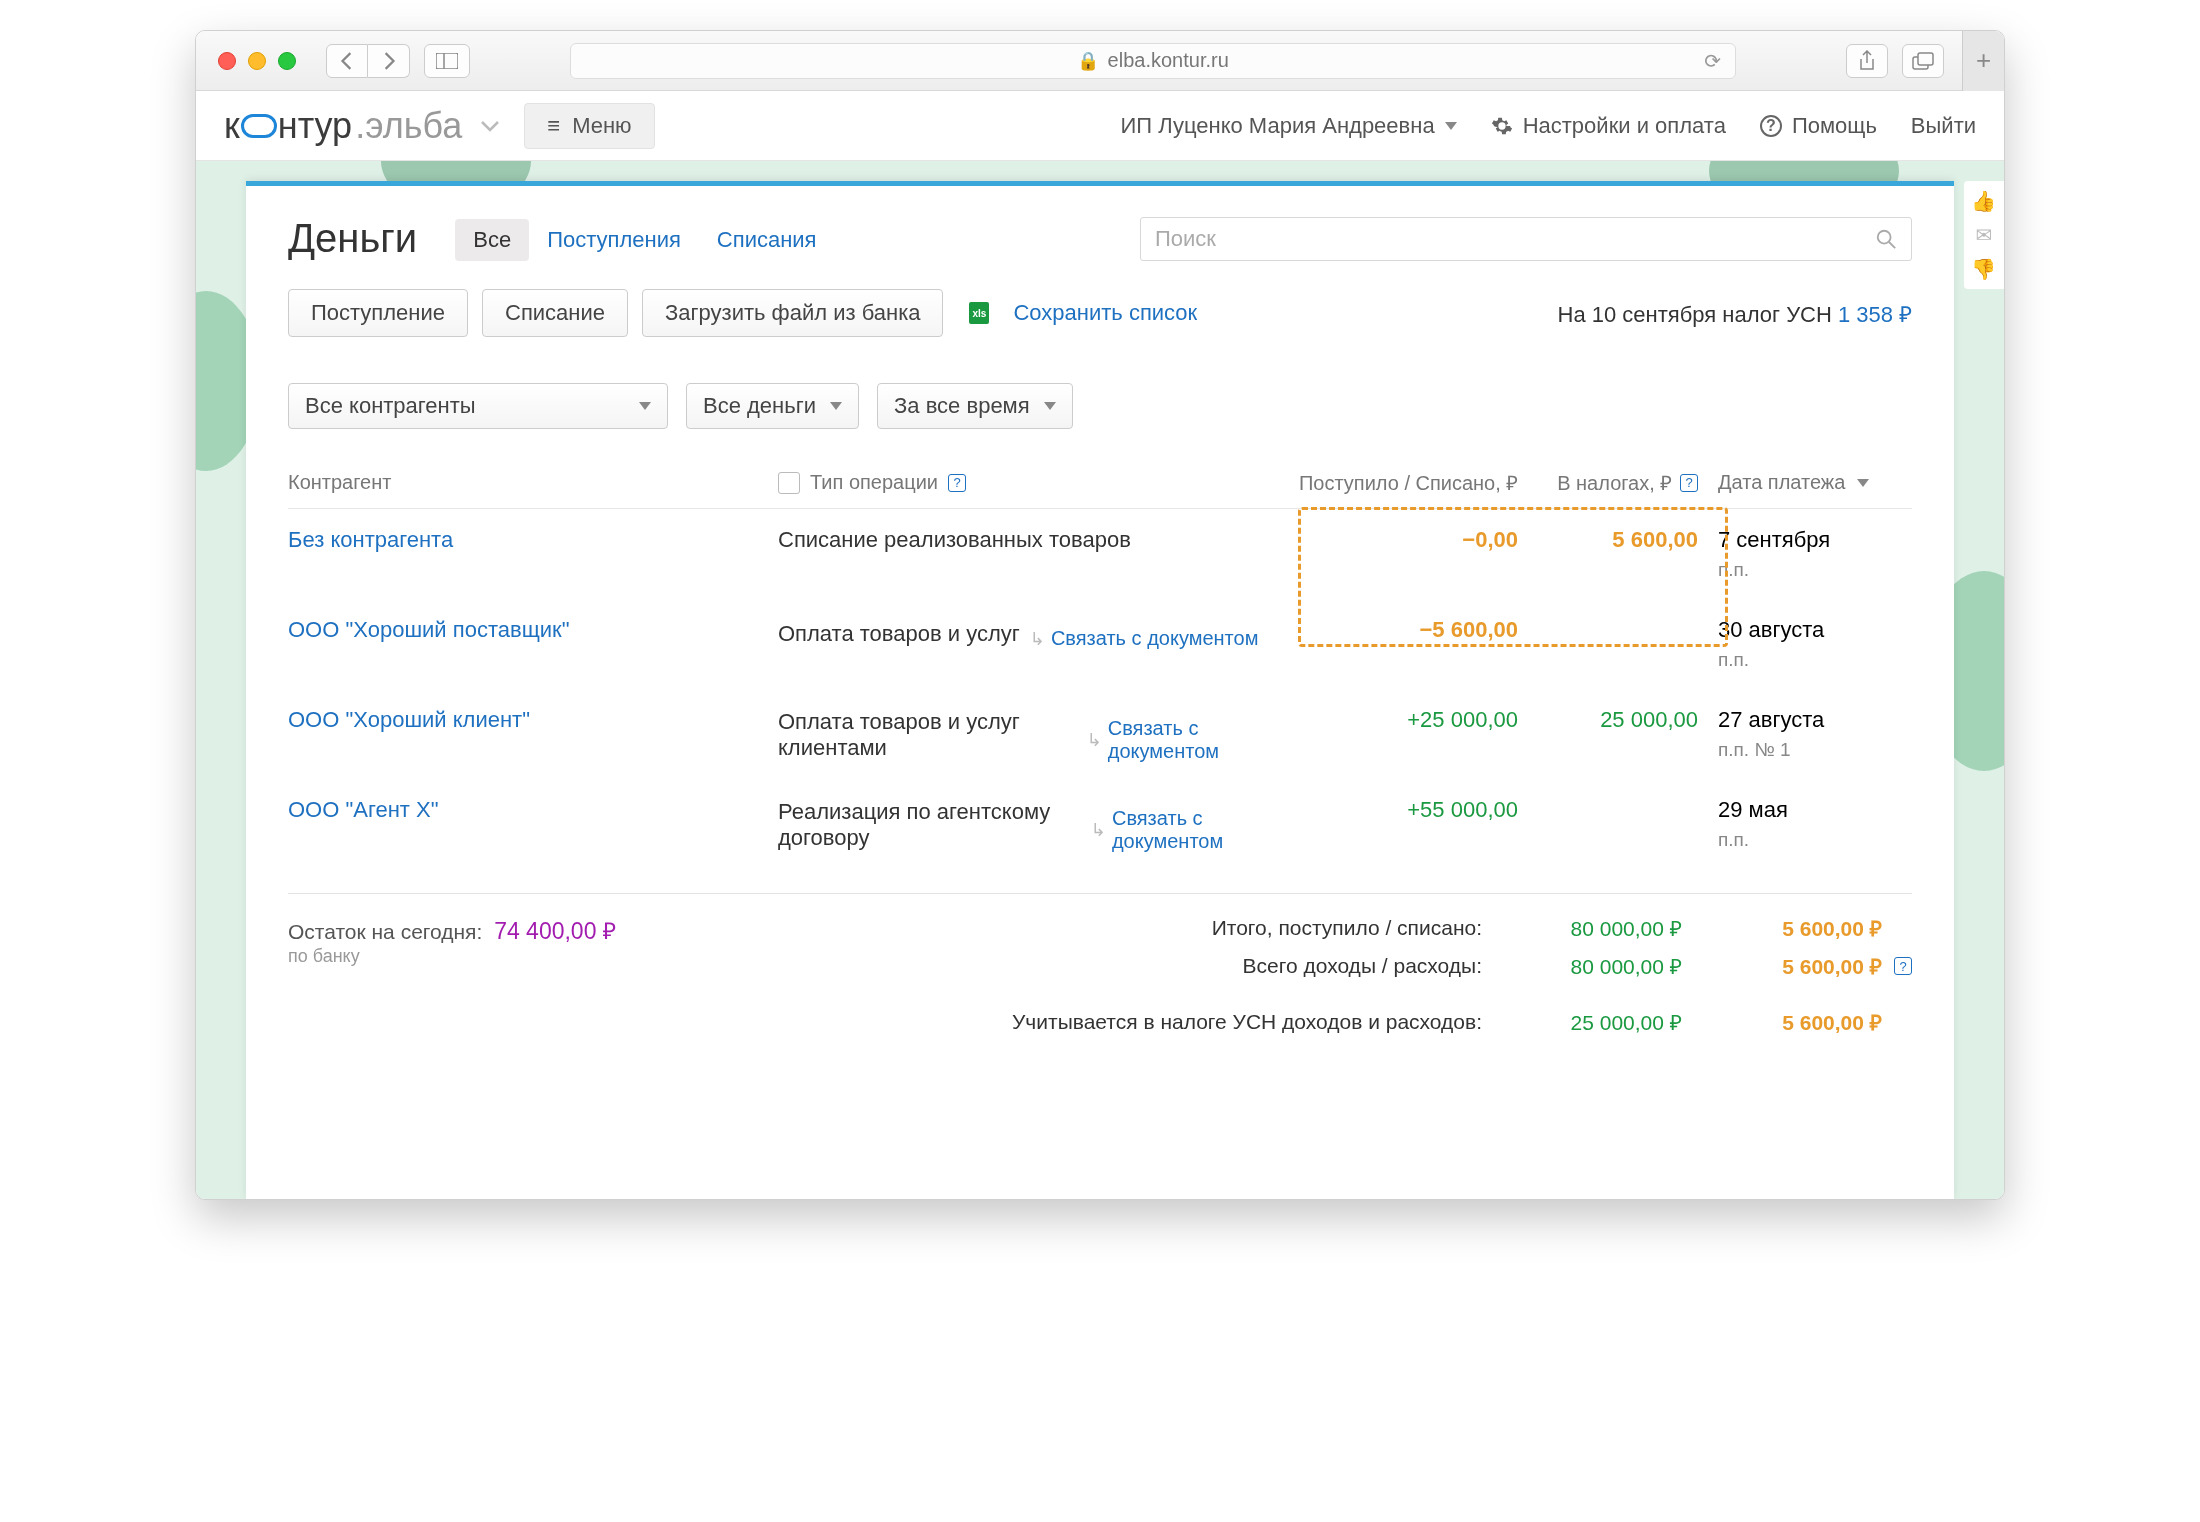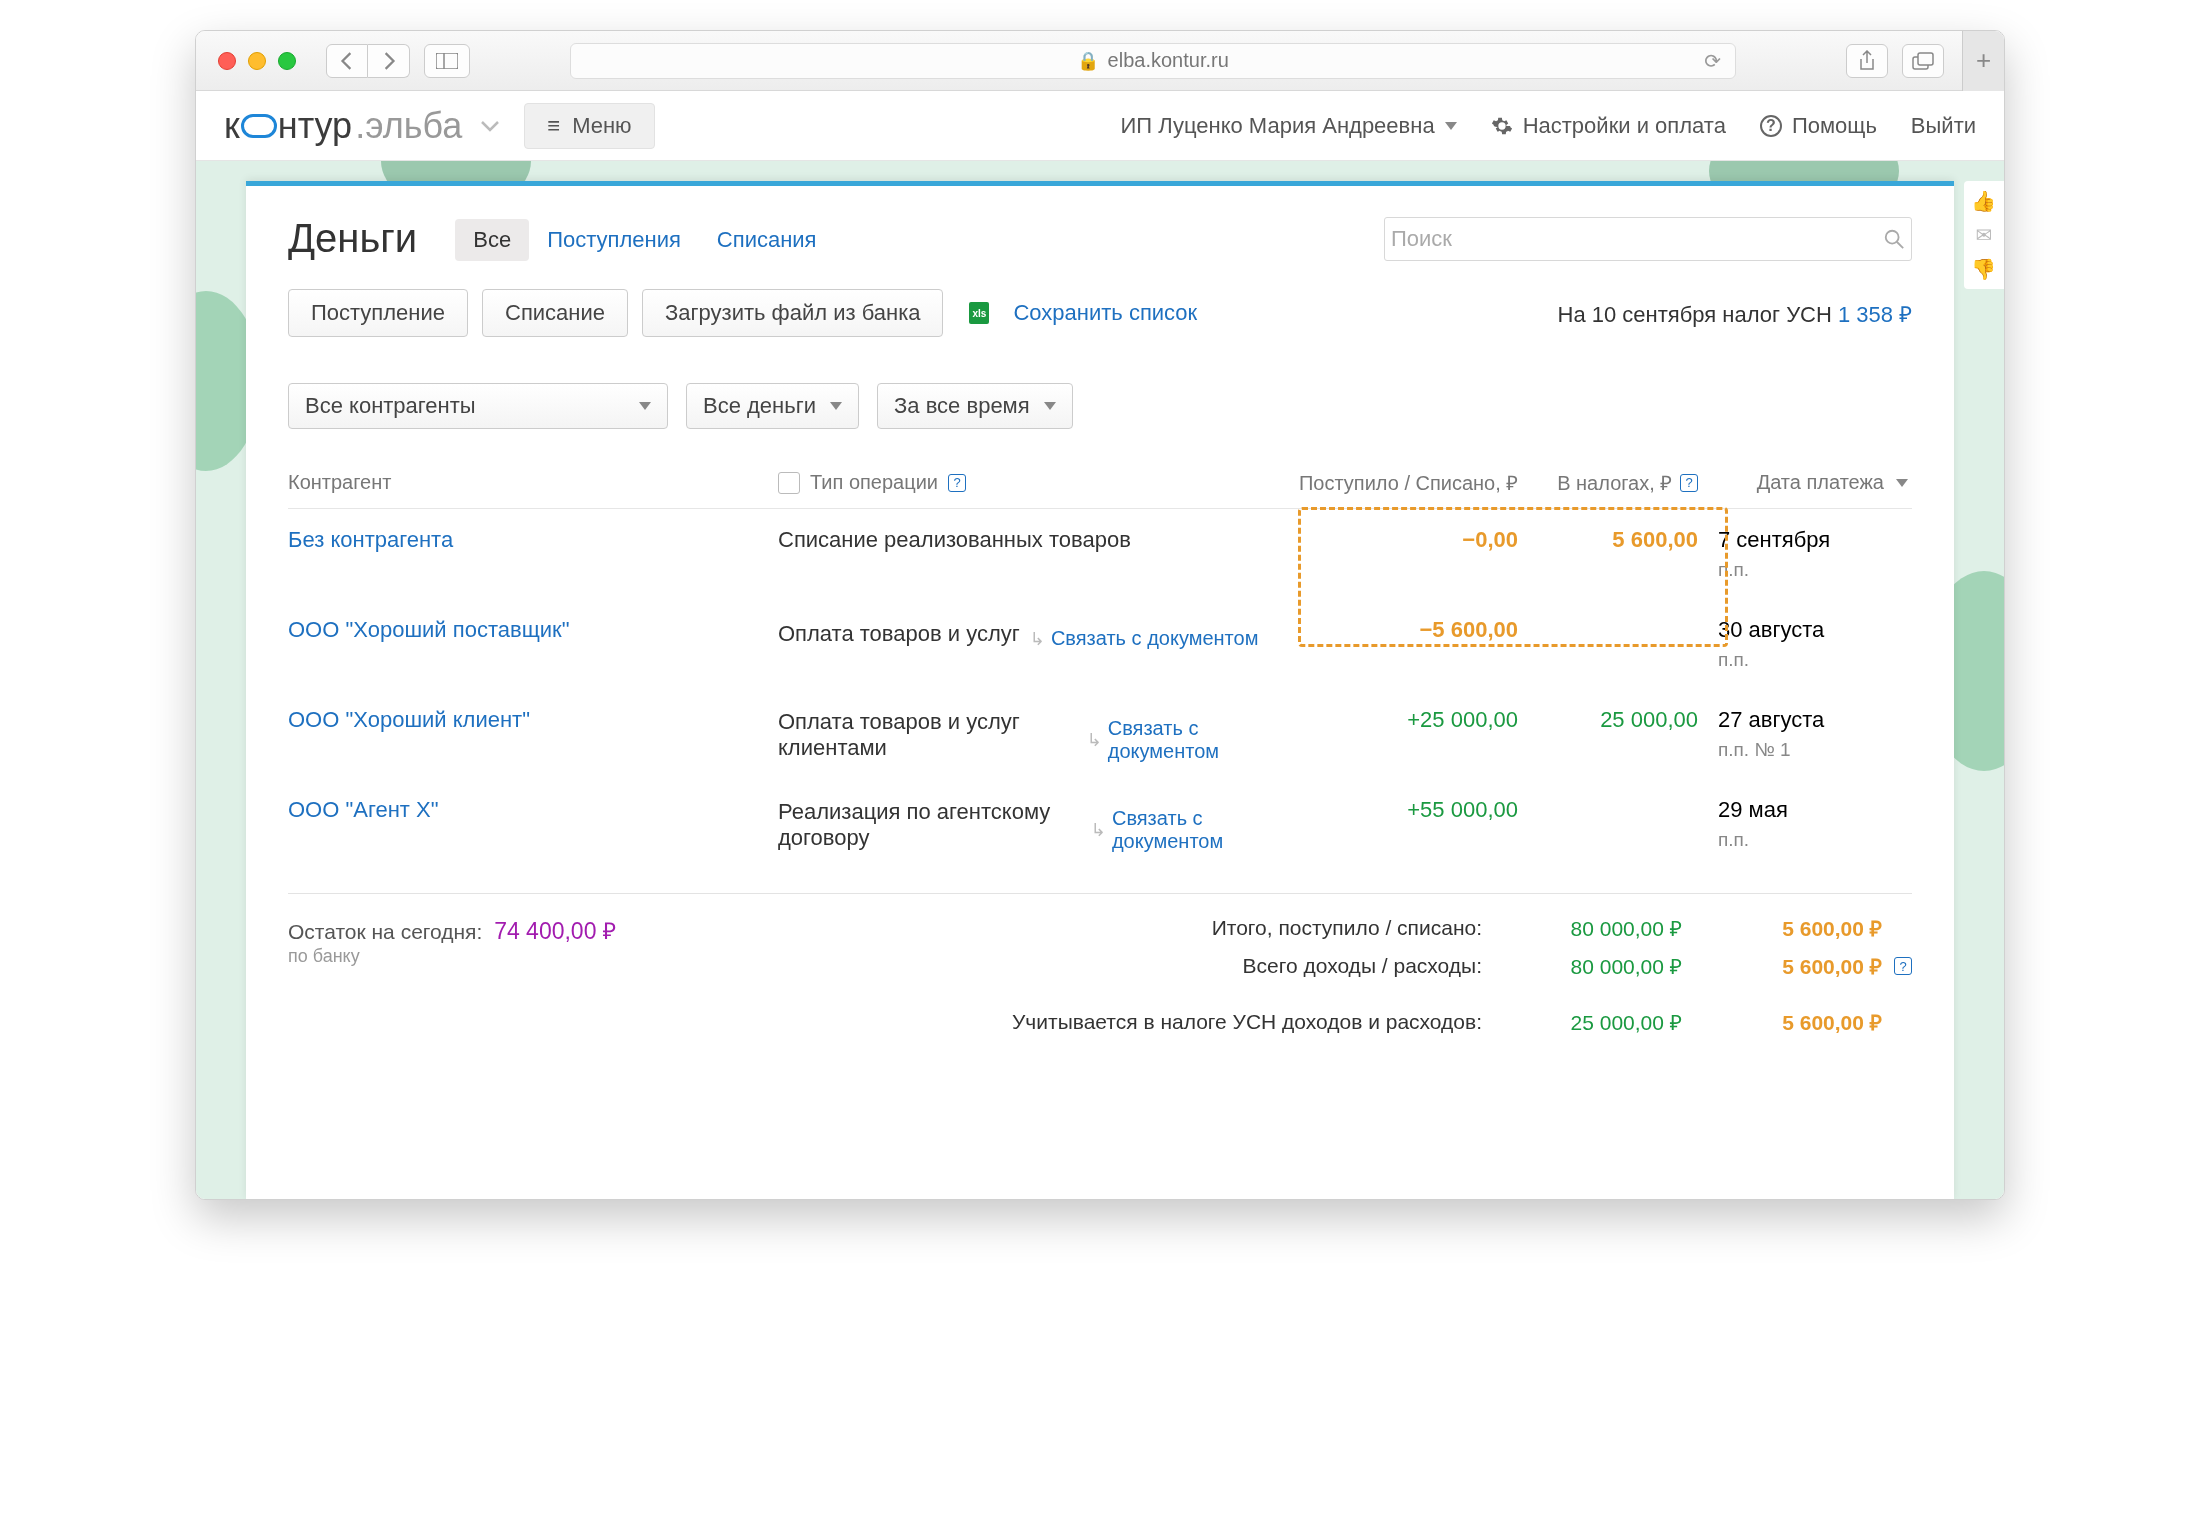--- a/index.html
+++ b/index.html
@@ -46,21 +46,21 @@
 .leaf { position: absolute; opacity: 0.7; }
 .card-outer { position: absolute; left: 50px; right: 50px; top: 20px; bottom: 0; background: #fff; border-top: 5px solid #39a7d9; box-shadow: 0 -2px 8px rgba(0,0,0,0.08); }
 .side-social { position: absolute; right: 0; top: 20px; width: 40px; background: #fff; border-radius: 4px 0 0 4px; padding: 8px 0; display:flex; flex-direction:column; align-items:center; gap:10px; color:#bbb; font-size:20px;}
 
 .card { padding: 30px 42px; }
 .row1 { display: flex; align-items: flex-end; gap: 18px; }
 .page-title { font-size: 40px; color: #333; margin-right: 20px; }
 .tab-group { display: flex; gap: 0; align-items:center;}
 .tab { padding: 8px 18px; font-size: 22px; color: #1e70c0; }
 .tab.active { background: #eceaea; border-radius: 4px; color: #333; }
-.search-box { margin-left: auto; width: 528px; height: 44px; border: 1px solid #d8d8d8; border-radius: 3px; display: flex; align-items: center; padding: 0 6px; color: #999; font-size: 22px; }
+.search-box { margin-left: auto; width: 772px; height: 44px; border: 1px solid #d8d8d8; border-radius: 3px; display: flex; align-items: center; padding: 0 14px; color: #999; font-size: 22px; }
 .search-box input { border: none; flex: 1; font-size: 22px; outline: none; color:#333;}
 .search-box input::placeholder{color:#aaa;}
 
 .row2 { display: flex; align-items: center; gap: 14px; margin-top: 28px; }
 .btn { height: 48px; padding: 0 22px; border: 1px solid #ccc; border-radius: 4px; background: linear-gradient(#fff,#f5f5f5); font-size: 22px; color: #444; display:flex; align-items:center;}
 .link-action { color: #1e70c0; font-size: 22px; display:flex; align-items:center; gap:24px; margin-left:12px;}
 .xls-icon { width:20px; height:22px; background:#1a9940; border-radius:2px; color:#fff; font-size:10px; font-weight:bold; display:flex;align-items:center;justify-content:center;}
 .tax-note { margin-left: auto; font-size: 22px; color: #333; }
 .tax-note .amt { color: #1e70c0; }
 
@@ -68,21 +68,21 @@
 .select { height: 46px; border: 1px solid #ccc; border-radius: 4px; background: linear-gradient(#fff,#f4f4f4); display:flex; align-items:center; padding: 0 16px; font-size:22px; color:#444; gap: 14px;}
 .select.w1 { width: 380px; justify-content: space-between; }
 
 
 .tbl { margin-top: 28px; }
 .thead { display: flex; border-bottom: 1px solid #e6e6e6; padding: 12px 0; font-size: 20px; color: #777; align-items:center;}
 .c-agent { width: 490px; }
 .c-op { width: 500px; display:flex; align-items:center; gap:10px;}
 .c-amt { width: 260px; text-align: right; padding-right:20px;}
 .c-tax { width: 180px; text-align: right; padding-right:20px; display:flex; justify-content:flex-end; align-items:center; gap:8px;}
-.c-date { width: 190px; display:flex; align-items:center; gap:12px;justify-content:flex-end;}
+.c-date { width: 190px; display:flex; align-items:center; gap:12px;}
 .help-q { width:18px;height:18px;border:1.5px solid #1e70c0;border-radius:3px;color:#1e70c0;font-size:13px;display:flex;align-items:center;justify-content:center;}
 .checkbox { width:22px;height:22px;border:1px solid #bbb;border-radius:3px;background:#fff;}
 
 .trow { display: flex; padding: 18px 0 8px; font-size: 22px; border-bottom: 0; align-items: flex-start; min-height: 90px;}
 .trow .c-agent a { color: #1e70c0; text-decoration: none; }
 .trow .op-main { color: #333; }
 .trow .op-link { color: #1e70c0; font-size: 20px; margin-top: 10px; display:flex; align-items:center; gap:6px;}
 .arrow-link{color:#bbb; font-size:18px;}
 .neg { color: #e89a2b; font-weight: bold; }
 .pos { color: #1a9940; }

